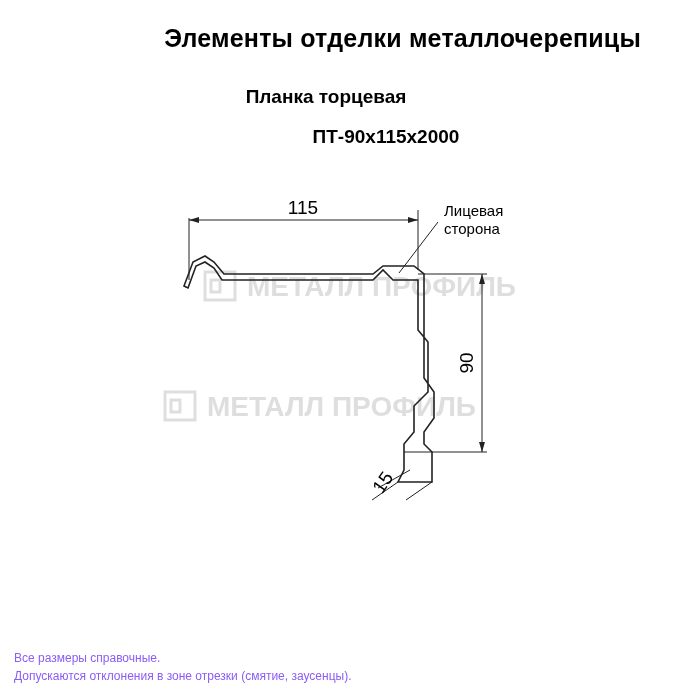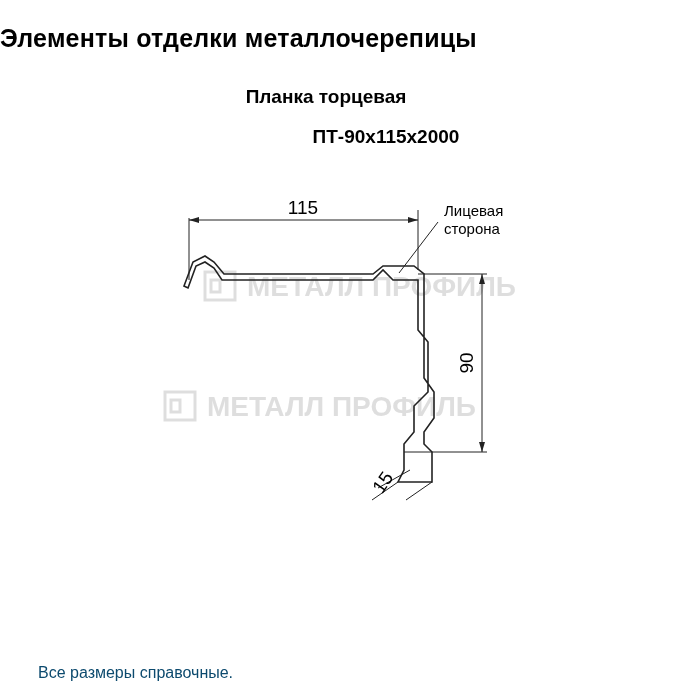--- a/index.html
+++ b/index.html
@@ -17,21 +17,21 @@
   }
   .page {
     position: absolute;
     inset: 0;
   }
   .title-main {
     position: absolute;
     top: 24px;
     left: 0;
     width: 641px;
-    text-align: left;
+    text-align: right;
     font-size: 25px;
     font-weight: bold;
     letter-spacing: 0.2px;
   }
   .title-sub {
     position: absolute;
     top: 86px;
     left: 0;
     width: 652px;
     text-align: center;
@@ -53,24 +53,23 @@
     top: 170px;
     left: 0;
     width: 700px;
     height: 360px;
   }
   .footnotes {
     position: absolute;
     left: 14px;
     bottom: 14px;
     width: 660px;
-    font-size: 16px;
+    font-size: 12px;
     line-height: 1.55;
-    color: #0c4a6e;
-    margin-left: 24px;
+    color: #8b5cf6;
   }
   .footnotes div {
     white-space: nowrap;
   }
   svg { display: block; }
   .wm text {
     font-family: "Liberation Sans", sans-serif;
     font-weight: bold;
     fill: #d9d9d9;
   }
@@ -136,15 +135,16 @@
         <line x1="399" y1="103" x2="438" y2="52"></line>
       </g>
       <text x="444" y="46" font-size="15" fill="#000" font-family="Liberation Sans, sans-serif">Лицевая</text>
       <text x="444" y="64" font-size="15" fill="#000" font-family="Liberation Sans, sans-serif">сторона</text>
 
     </svg>
   </div>
 
   <div class="footnotes">
     <div>Все размеры справочные.</div>
+    <div>Допускаются отклонения в зоне отрезки (смятие, заусенцы).</div>
   </div>
 
 </div>
 
 </body></html>

